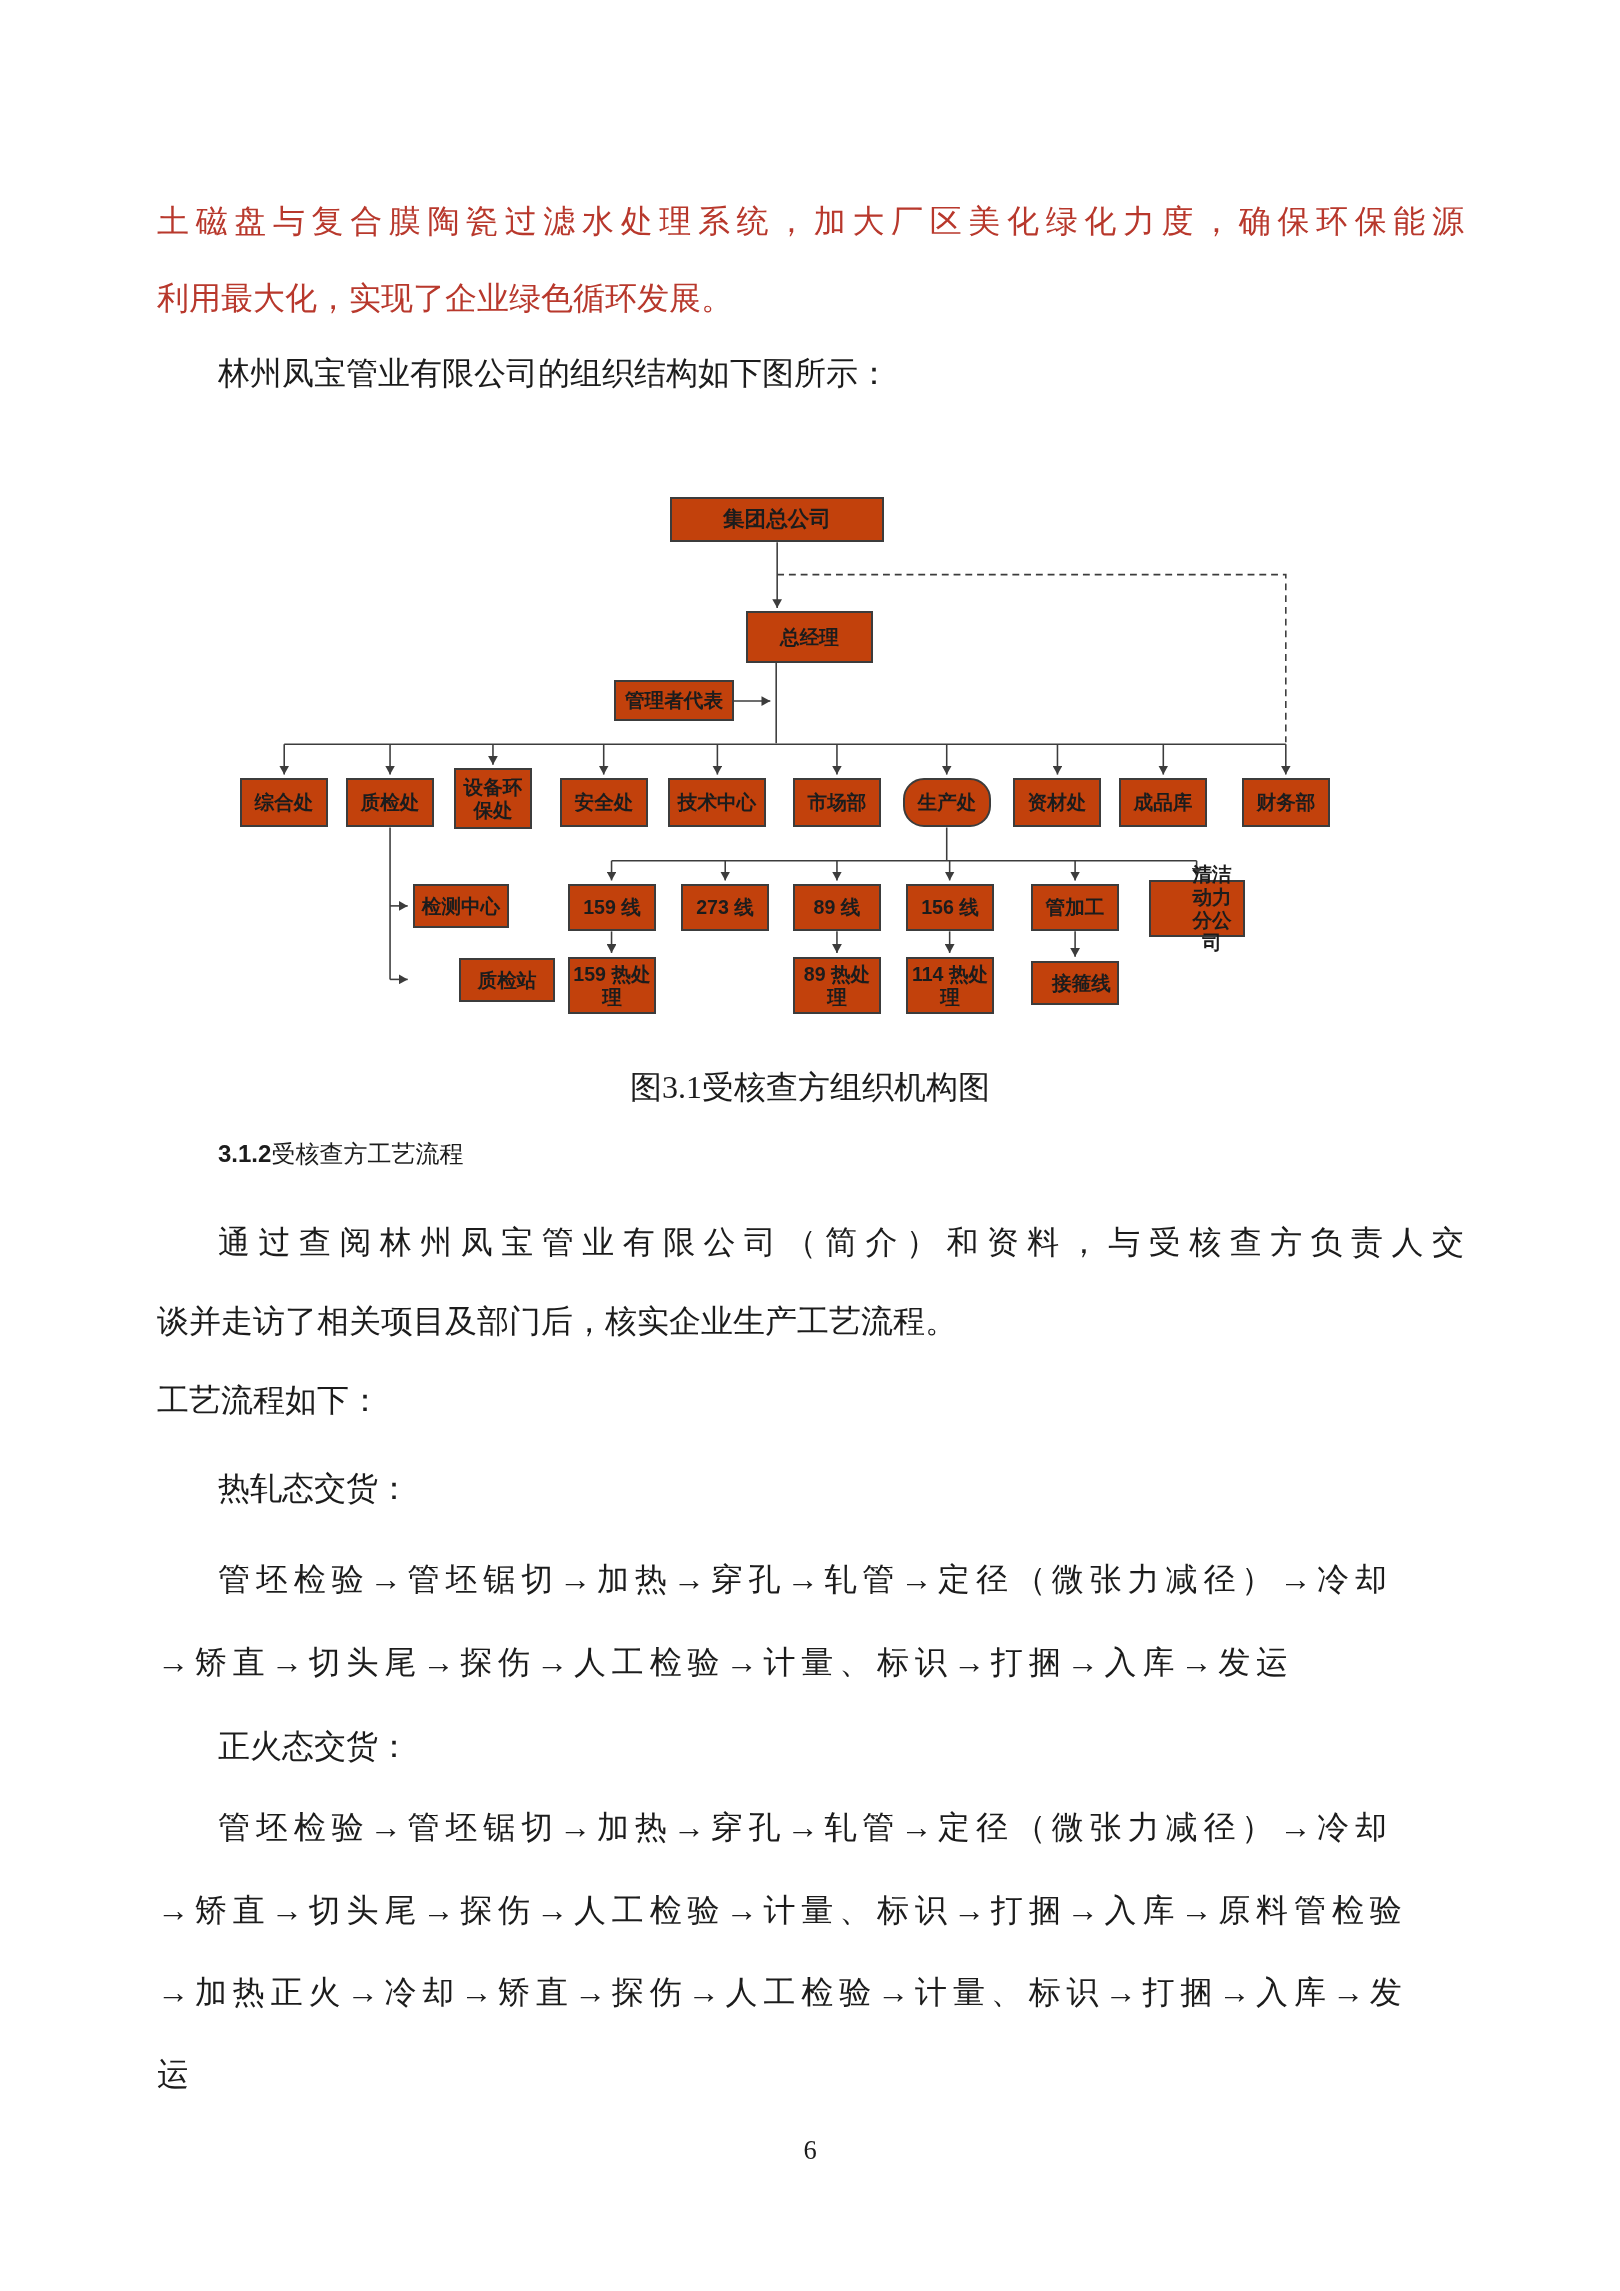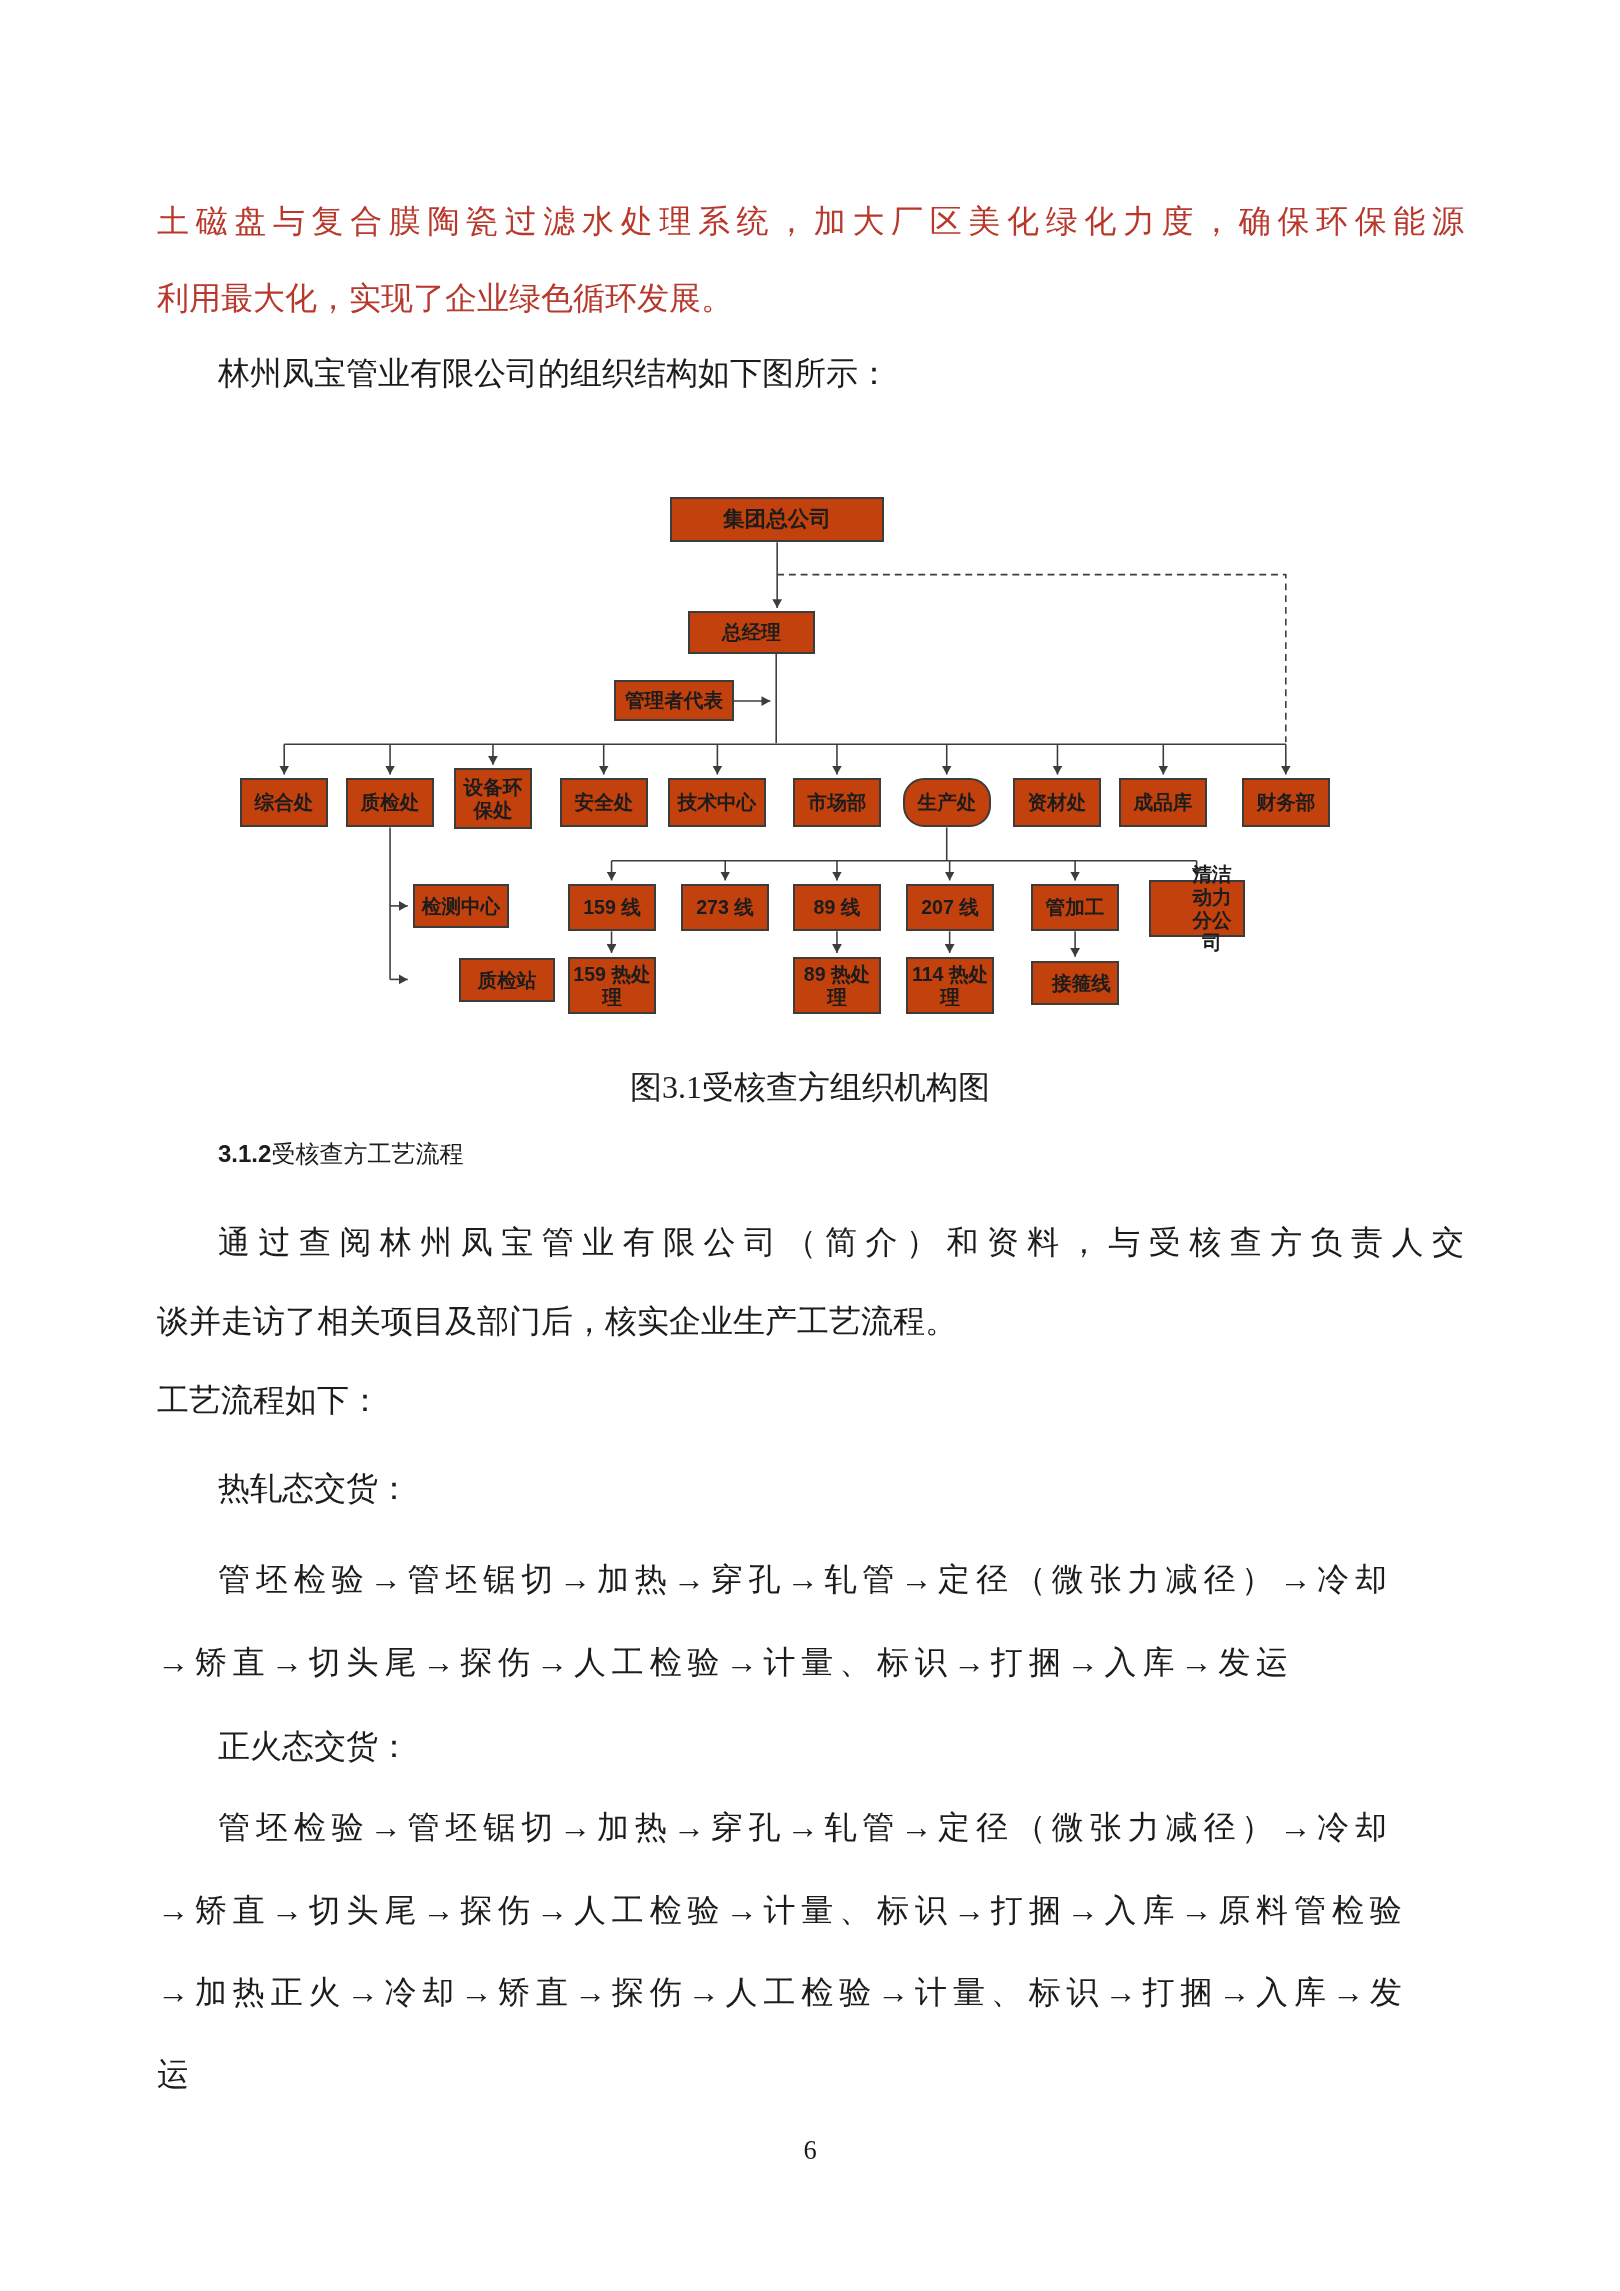--- a/index.html
+++ b/index.html
@@ -121,21 +121,21 @@
     <line x1="1097" y1="950" x2="1097" y2="976" marker-end="url(#arr)"></line>
 
     <line x1="398" y1="844" x2="398" y2="999"></line>
     <line x1="398" y1="924" x2="416" y2="924" marker-end="url(#arr)"></line>
     <line x1="398" y1="999" x2="416" y2="999" marker-end="url(#arr)"></line>
   </svg>
 
   <div class="obox hq" style="left:670px;top:497px;width:214px;height:45px;">
       <span>集团总公司</span>
     </div>
-  <div class="obox" style="left:688px;top:611px;width:127px;height:43px;">
+  <div class="obox" style="left:746px;top:611px;width:127px;height:52px;">
       <span>总经理</span>
     </div>
   <div class="obox" style="left:614px;top:680px;width:120px;height:41px;">
       <span>管理者代表</span>
     </div>
 
   <div class="obox" style="left:240px;top:778px;width:88px;height:49px;">
       <span>综合处</span>
     </div>
   <div class="obox" style="left:346px;top:778px;width:88px;height:49px;">
@@ -176,21 +176,21 @@
   <div class="obox" style="left:568px;top:884px;width:88px;height:47px;">
       <span>159 线</span>
     </div>
   <div class="obox" style="left:681px;top:884px;width:88px;height:47px;">
       <span>273 线</span>
     </div>
   <div class="obox" style="left:793px;top:884px;width:88px;height:47px;">
       <span>89 线</span>
     </div>
   <div class="obox" style="left:906px;top:884px;width:88px;height:47px;">
-      <span>207 线</span>
+      <span>156 线</span>
     </div>
   <div class="obox" style="left:1031px;top:884px;width:88px;height:47px;">
       <span>管加工</span>
     </div>
   <div class="obox" style="left:1149px;top:880px;width:96px;height:57px;padding-left:32px;">
       <span>清洁动力分公司</span>
     </div>
 
   <div class="obox" style="left:568px;top:957px;width:88px;height:57px;">
       <span>159 热处理</span>

